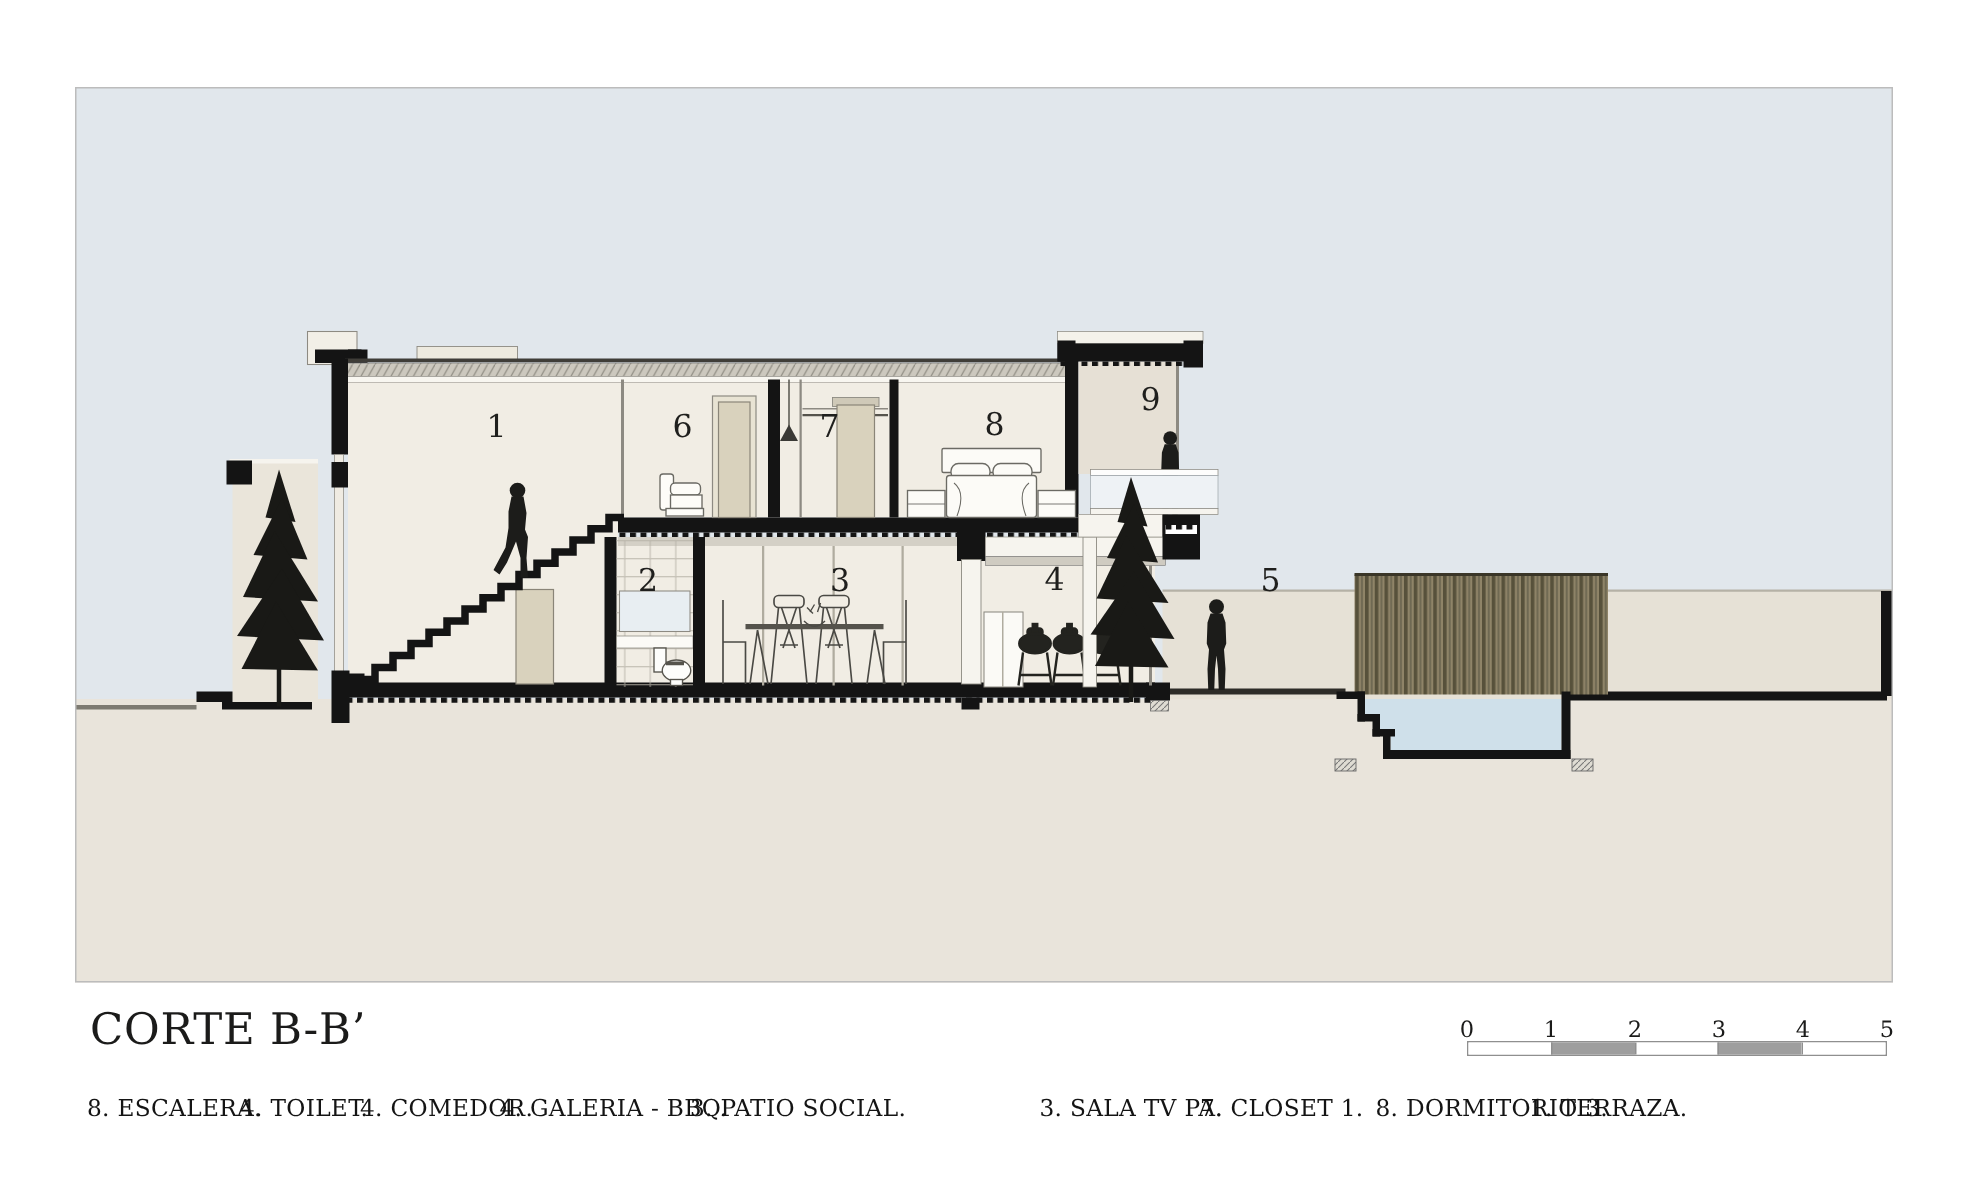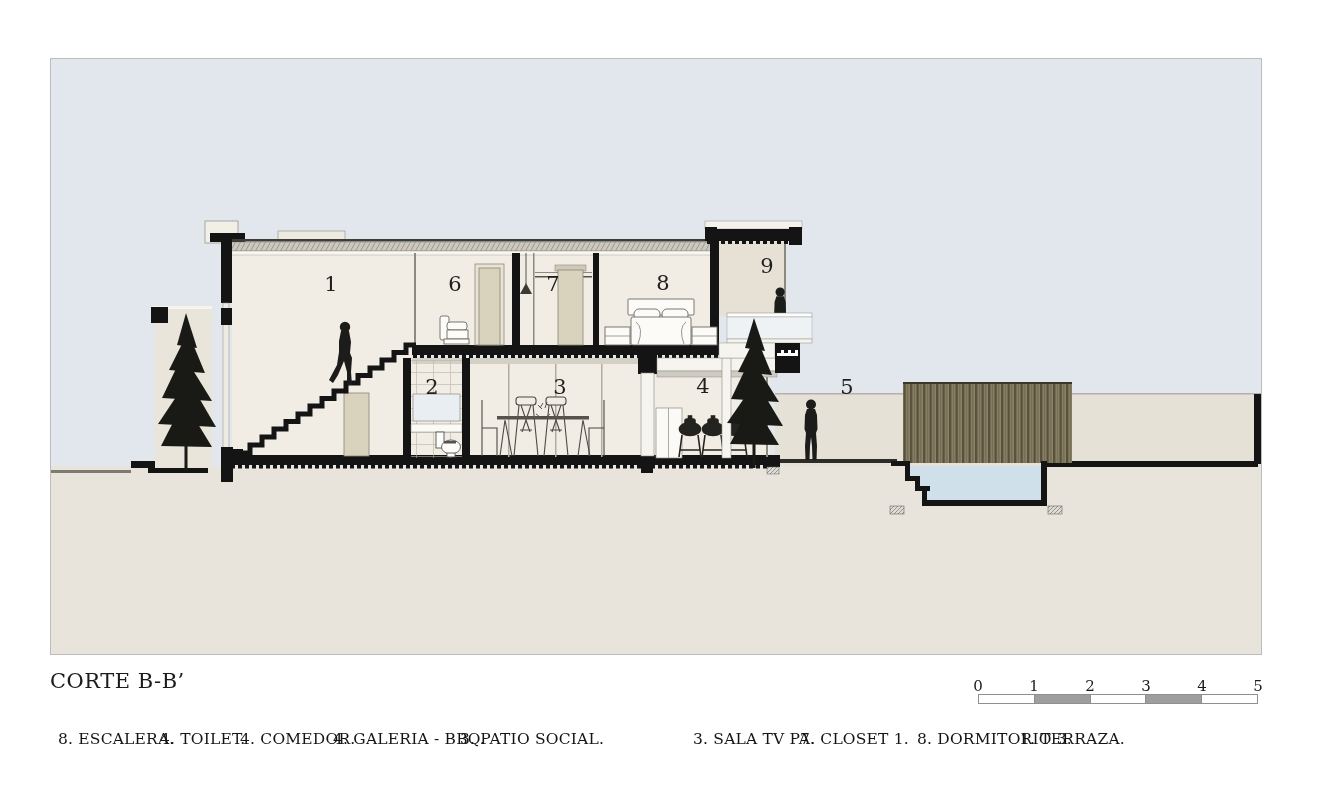--- a/index.html
+++ b/index.html
@@ -1,19 +1,19 @@
 <!DOCTYPE html>
 <html><head>
 <meta charset="utf-8">
 <style>
   html,body{margin:0;padding:0;background:#ffffff;}
   #canvas{position:relative;width:1325px;height:800px;background:#ffffff;overflow:hidden;
           font-family:"DejaVu Serif","Liberation Serif",serif;}
   .abs{position:absolute;}
-  #title{left:50px;top:669px;font-size:21px;letter-spacing:.5px;color:#1b1b1a;white-space:nowrap;}
+  #title{left:60px;top:669px;font-size:29px;letter-spacing:.5px;color:#1b1b1a;white-space:nowrap;}
   .legend-item{top:730px;font-size:15.5px;color:#141414;white-space:nowrap;letter-spacing:.2px;}
   .scale-num{top:677px;font-size:15px;color:#1b1b1a;transform:translateX(-50%);}
   #scalebar{left:978px;top:694px;width:280px;height:10px;border:1px solid #8f8f8f;
             box-sizing:border-box;display:flex;}
   .seg{flex:1 1 0;height:100%;}
   .seg+.seg{border-left:1px solid #8f8f8f;box-sizing:border-box;}
   svg text{font-family:"DejaVu Serif","Liberation Serif",serif;}
 </style>
 </head>
 <body>

